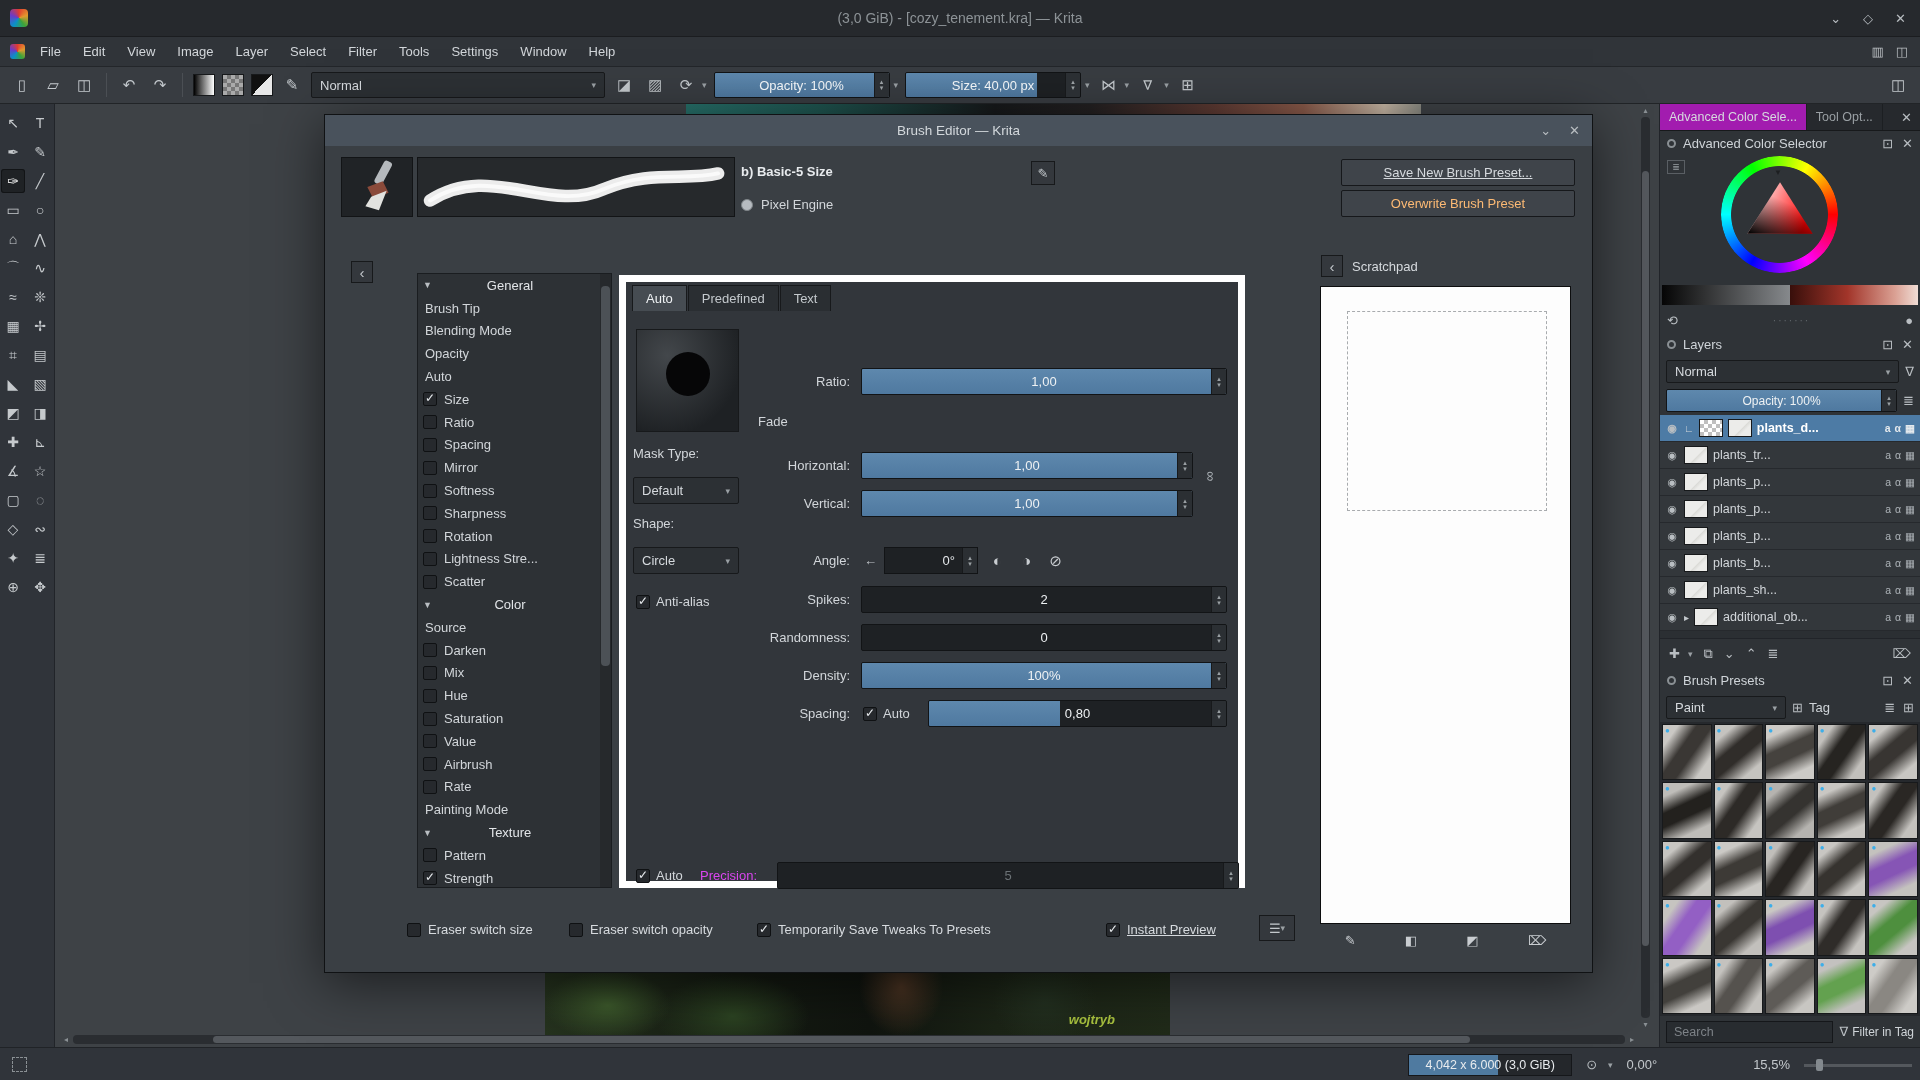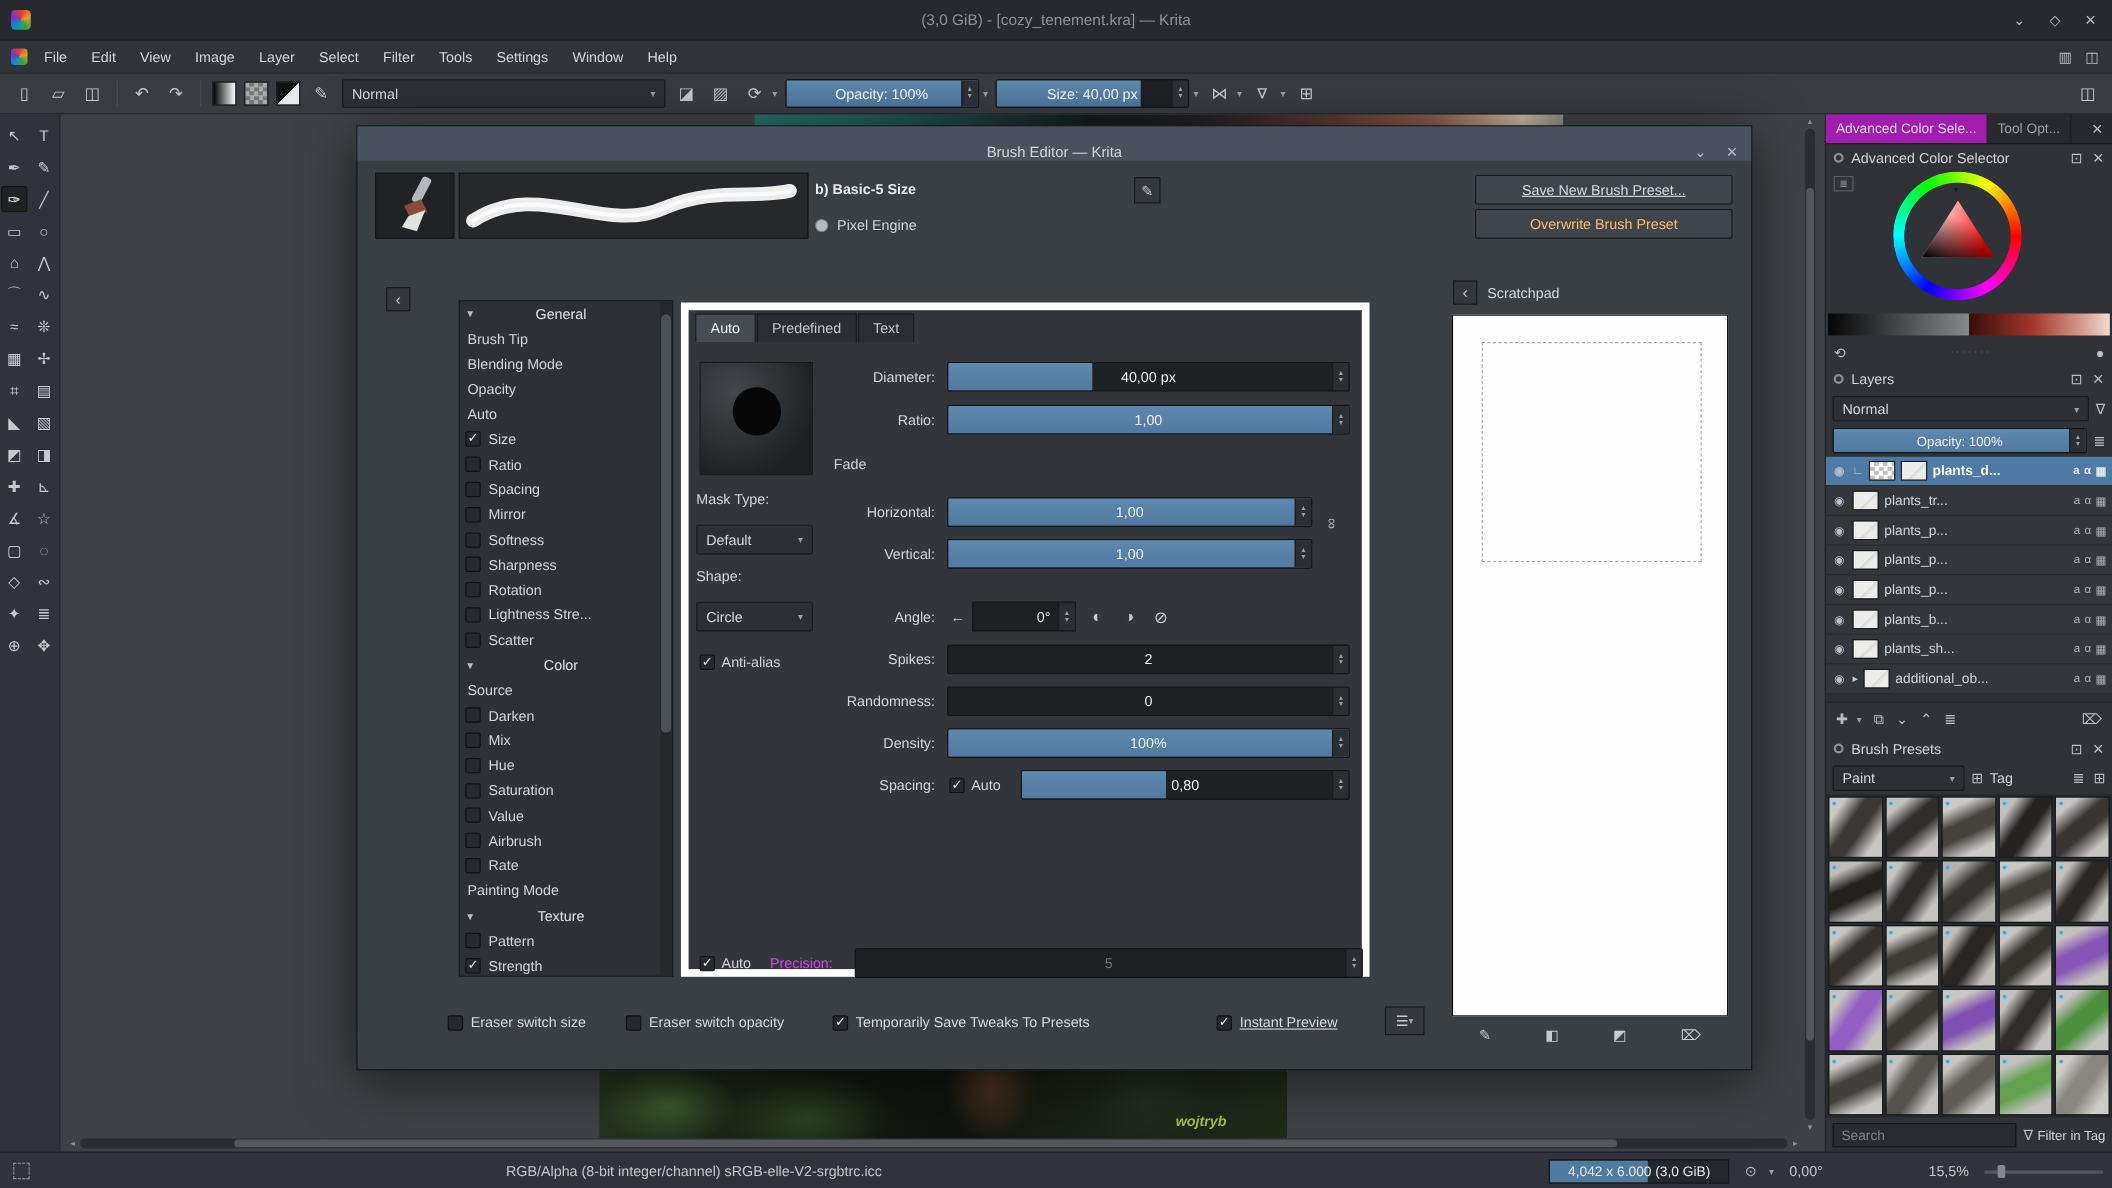--- a/index.html
+++ b/index.html
@@ -48,21 +48,21 @@
 .watermark{position:absolute;right:55px;bottom:8px;color:#a9c23f;font-size:13px;font-style:italic;font-weight:bold}
 .hscroll{position:absolute;left:6px;right:22px;bottom:2px;height:11px;display:flex;align-items:center;gap:2px}
 .sarr{font-size:8px;color:#8a9094;width:10px;text-align:center;flex:none}
 .hscroll .track{flex:1;height:9px;background:#2a2d31;border-radius:4px;position:relative}
 .hscroll .thumbbar{position:absolute;left:9%;width:81%;top:1px;bottom:1px;background:#54585d;border-radius:4px}
 .vscroll{position:absolute;right:8px;top:2px;bottom:18px;width:11px;display:flex;flex-direction:column;align-items:center;gap:2px}
 .vscroll .track{flex:1;width:9px;background:#2a2d31;border-radius:4px;position:relative}
 .vscroll .thumbbar{position:absolute;top:6%;height:86%;left:1px;right:1px;background:#54585d;border-radius:4px}
 
 #dialog{position:absolute;left:324px;top:10px;width:1269px;height:859px;background:#3a3f44;border:1px solid #101214;box-shadow:0 10px 50px rgba(0,0,0,.55)}
-.dlg-title{height:31px;background:#49525c;display:flex;align-items:flex-end;justify-content:center;color:#d3d8dc;font-size:13.5px;position:relative}
+.dlg-title{height:31px;background:#49525c;display:flex;align-items:center;justify-content:center;color:#d3d8dc;font-size:13.5px;position:relative}
 .dlg-ctrl{position:absolute;right:12px;display:flex;gap:18px;font-size:13px;color:#aeb4b9}
 .bp-thumb{position:absolute;left:16px;top:42px;width:72px;height:60px;background:#202326;border:1px solid #121416}
 .bp-stroke{position:absolute;left:92px;top:42px;width:318px;height:60px;background:#26292c;border:1px solid #121416}
 .bp-name{position:absolute;left:416px;top:49px;font-weight:bold;color:#e8ebee}
 .bp-edit{position:absolute;left:706px;top:46px;width:24px;height:24px;border:1px solid #17191b;background:#34383d;display:flex;align-items:center;justify-content:center;color:#c3c8cc}
 .engine{position:absolute;left:416px;top:82px;display:flex;align-items:center;gap:8px;color:#d2d6da}
 .radio{width:12px;height:12px;border-radius:50%;background:#b6bbc0;border:1px solid #7e8488;flex:none}
 .btn{position:absolute;right:17px;width:234px;height:27px;background:#3f444a;border:1px solid #16181b;border-radius:2px;display:flex;align-items:center;justify-content:center;color:#d6dade}
 .btn.save{top:44px;text-decoration:underline}
 .btn.ow{top:75px;color:#fdba74}
@@ -436,31 +436,20 @@
     <div id="params">
       <div class="tabs">
         <span class="tab act">Auto</span>
         <span class="tab">Predefined</span>
         <span class="tab">Text</span>
       </div>
       <div class="tip-preview">
           <div class="tipdot"></div>
         </div>
 
-      <div class="prow" style="top:47px">
-        <span class="plabel">Diameter:</span>
-        <div class="slider pslider">
-          <div class="fill" style="width: 36%;"></div>
-            <span class="stxt">40,00 px</span>
-            <span class="spin">
-              <i>▴</i>
-              <i>▾</i>
-            </span>
-        </div>
-      </div>
       <div class="prow" style="top:86px">
         <span class="plabel">Ratio:</span>
         <div class="slider pslider">
           <div class="fill" style="width: 100%;"></div>
             <span class="stxt">1,00</span>
             <span class="spin">
               <i>▴</i>
               <i>▾</i>
             </span>
         </div>
@@ -878,21 +867,20 @@
       <span class="filter-wrap">
         <span class="tb-ic">∇</span>
         <span>Filter in Tag</span>
       </span>
     </div>
   </div>
 </div>
 
 <div id="statusbar">
   <span class="sel-ic"></span>
-  <span id="profile">RGB/Alpha (8-bit integer/channel)  sRGB-elle-V2-srgbtrc.icc</span>
   <div id="status-right">
     <div class="memwidget">
       <div class="fill" style="width: 55%;"></div>
         <span class="stxt">4,042 x 6.000 (3,0 GiB)</span>
     </div>
     <span class="tb-ic">⊙</span>
       <span class="mini-dd">▾</span>
     <span>0,00°</span>
     <span style="margin-left:82px">15,5%</span>
     <div class="zoomslider">

